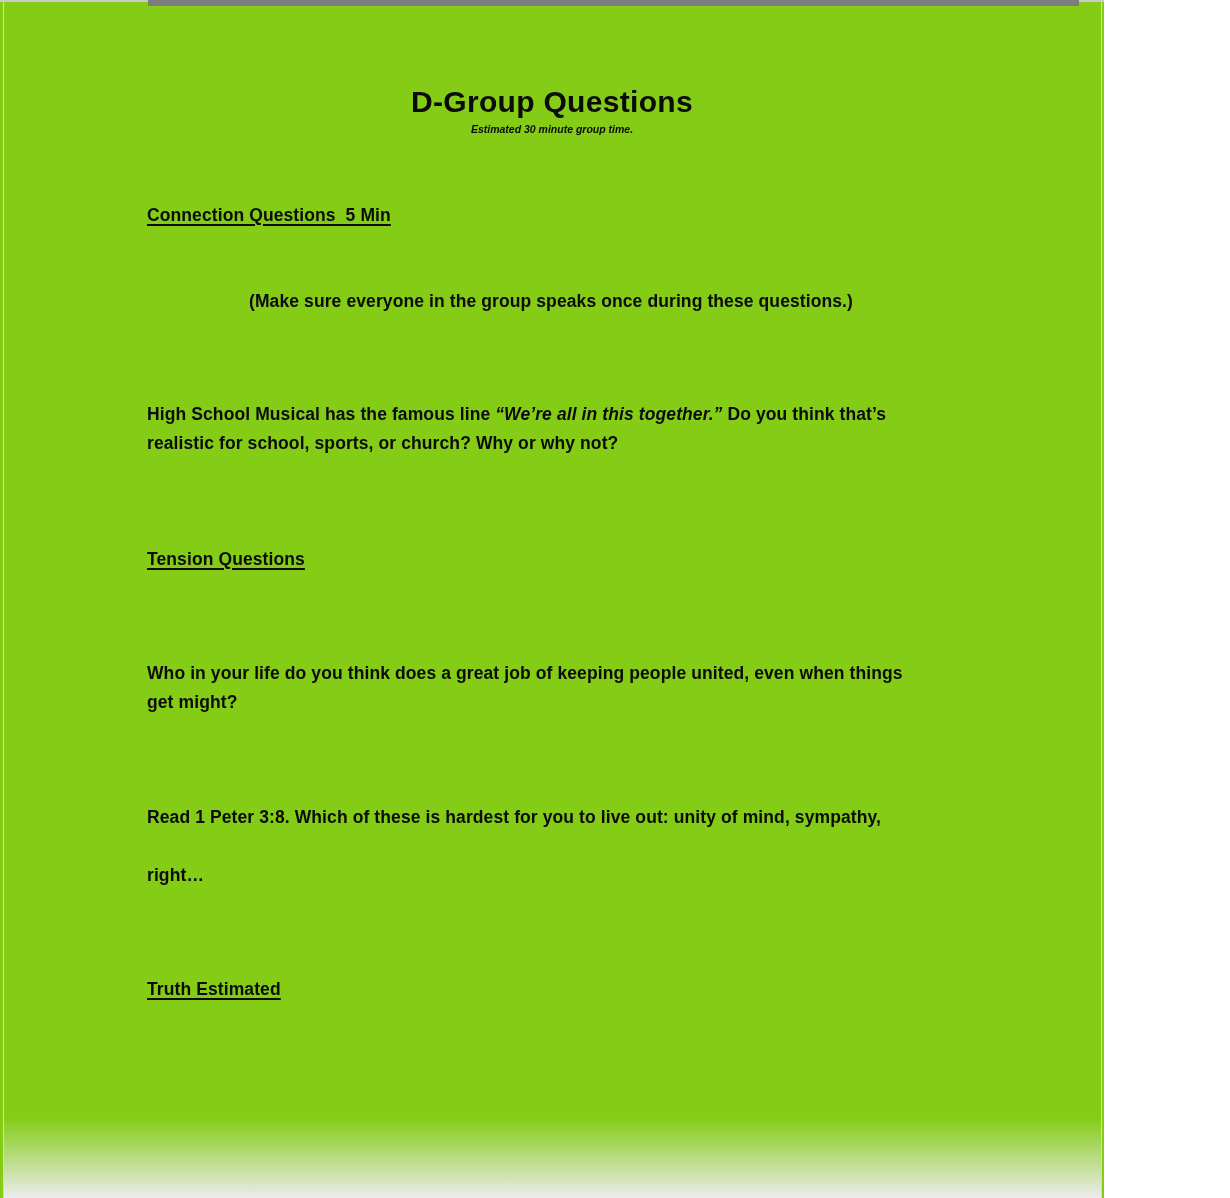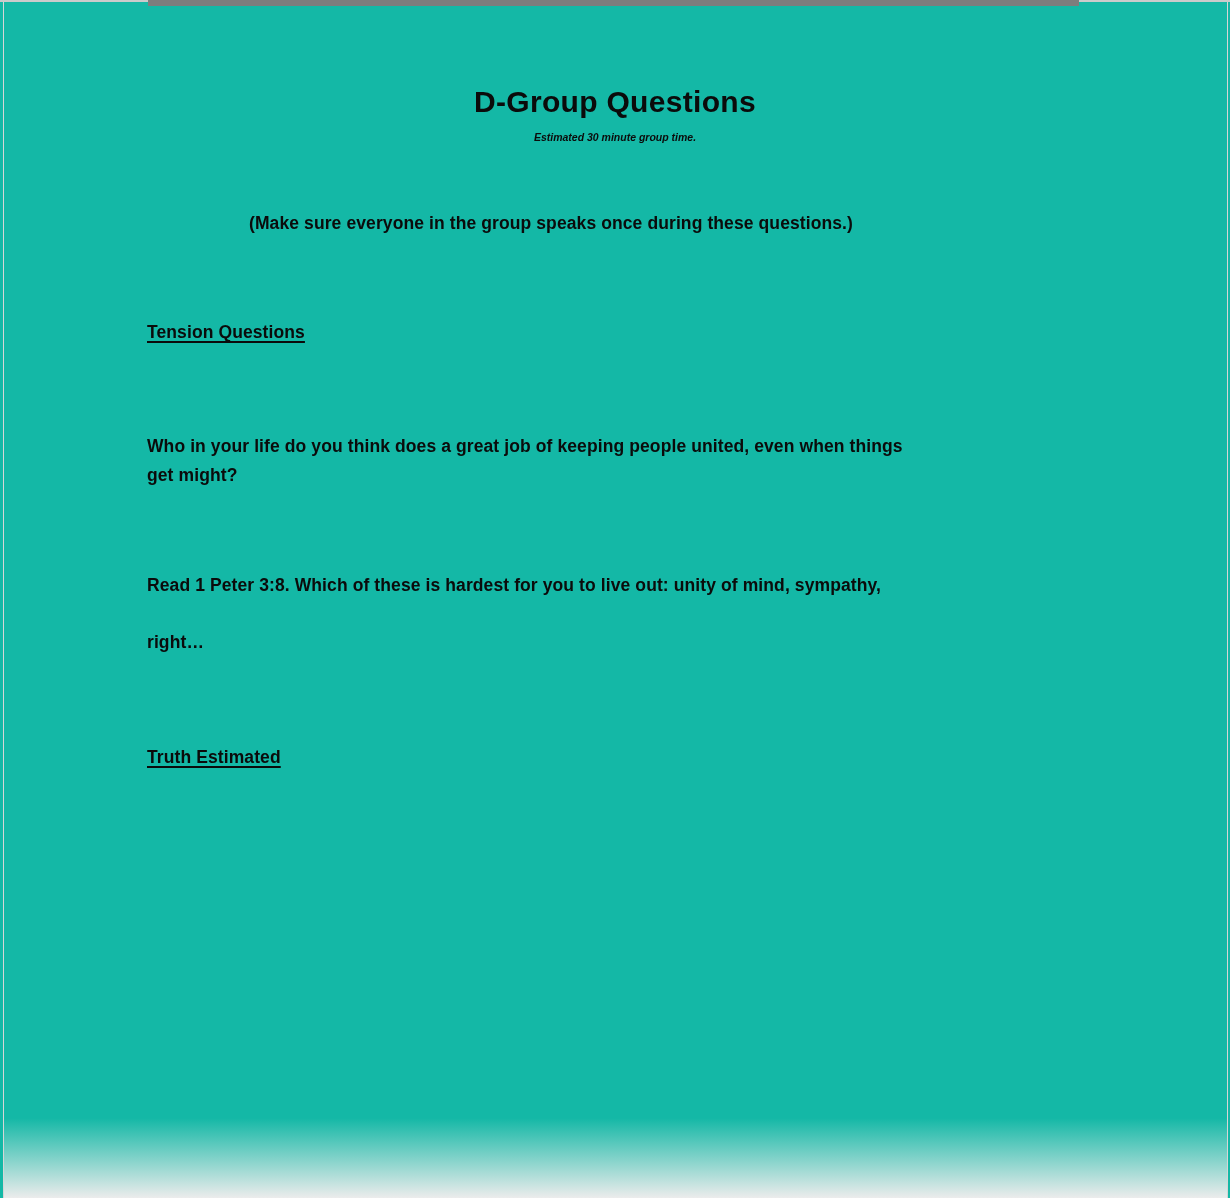--- a/index.html
+++ b/index.html
@@ -3,23 +3,23 @@
 <meta charset="utf-8">
 <style>
   html, body { margin: 0; padding: 0; background: #ffffff; }
   body {
     width: 1230px; height: 1198px;
     font-family: "Liberation Sans", sans-serif;
     color: #0b0b0b;
   }
   .doc {
     position: relative;
-    width: 1230px; height: 1198px;
+    width: 1104px; height: 1198px;
     overflow: hidden;
-    background: #14b8a6;
+    background: #84cc16;
   }
   .top-line {
     position: absolute; top: 0; left: 0; width: 100%; height: 2px;
     background: #cbcbcb;
   }
   .top-bar {
     position: absolute; top: 0; left: 148px; width: 931px; height: 6px;
   }
   .border-left {
     position: absolute; left: 3px; top: 2px; bottom: 0; width: 1px;
@@ -34,21 +34,21 @@
     background: linear-gradient(180deg, rgba(236,236,236,0) 0%, #ececec 100%);
     pointer-events: none;
   }
   .title {
     margin: 85px 0 0 0;
     text-align: center;
     font-size: 30px; line-height: 34px;
     font-weight: bold; letter-spacing: 0.3px;
   }
   .subtitle {
-    margin-top: 12px;
+    margin-top: 4px;
     text-align: center;
     font-size: 10.5px; line-height: 13px;
     font-weight: bold; font-style: italic;
   }
   .content {
     margin: 7px 30px 0 147px;
     font-size: 17.5px;
     font-weight: bold;
     line-height: 28.8px;
     letter-spacing: 0.1px;
@@ -57,36 +57,38 @@
   .blk { margin: 0; }
   .blk.heading {
     text-decoration: underline;
     text-decoration-thickness: 2px;
     text-underline-offset: 3px;
   }
   .blk.indent { text-indent: 102px; }
   .it { font-style: italic; }
   .g27 { margin-top: 27px; }
   .g28 { margin-top: 28px; }
-  .g29 { margin-top: 23px; }
+  .g29 { margin-top: 29px; }
 </style>
 </head>
 <body>
 
 <div class="doc">
   <div class="top-line"></div>
   <div class="top-bar" style="background: rgb(125, 125, 125);"></div>
   <div class="border-left"></div>
   <div class="border-right"></div>
 
   <h1 class="title">D-Group Questions</h1>
   <div class="subtitle">Estimated 30 minute group time.</div>
 
   <div class="content">
+    <div class="blk heading"><span>Connection Questions  5 Min</span></div>
     <div class="blk indent"><span>(Make sure everyone in the group speaks once during these questions.)</span></div>
+    <div class="blk g27"><span>High School Musical has the famous line </span><span class="it">“We’re all in this together.” </span><span>Do you think that’s</span><br><span>realistic for school, sports, or church? Why or why not?</span></div>
     <div class="blk heading g29"><span>Tension Questions</span></div>
     <div class="blk g28"><span>Who in your life do you think does a great job of keeping people united, even when things</span><br><span>get might?</span></div>
     <div class="blk g29"><span>Read 1 Peter 3:8. Which of these is hardest for you to live out: unity of mind, sympathy,</span><br><br><span>right…</span></div>
     <div class="blk heading g28"><span>Truth Estimated</span></div>
     
     
     
     
     
   </div>

